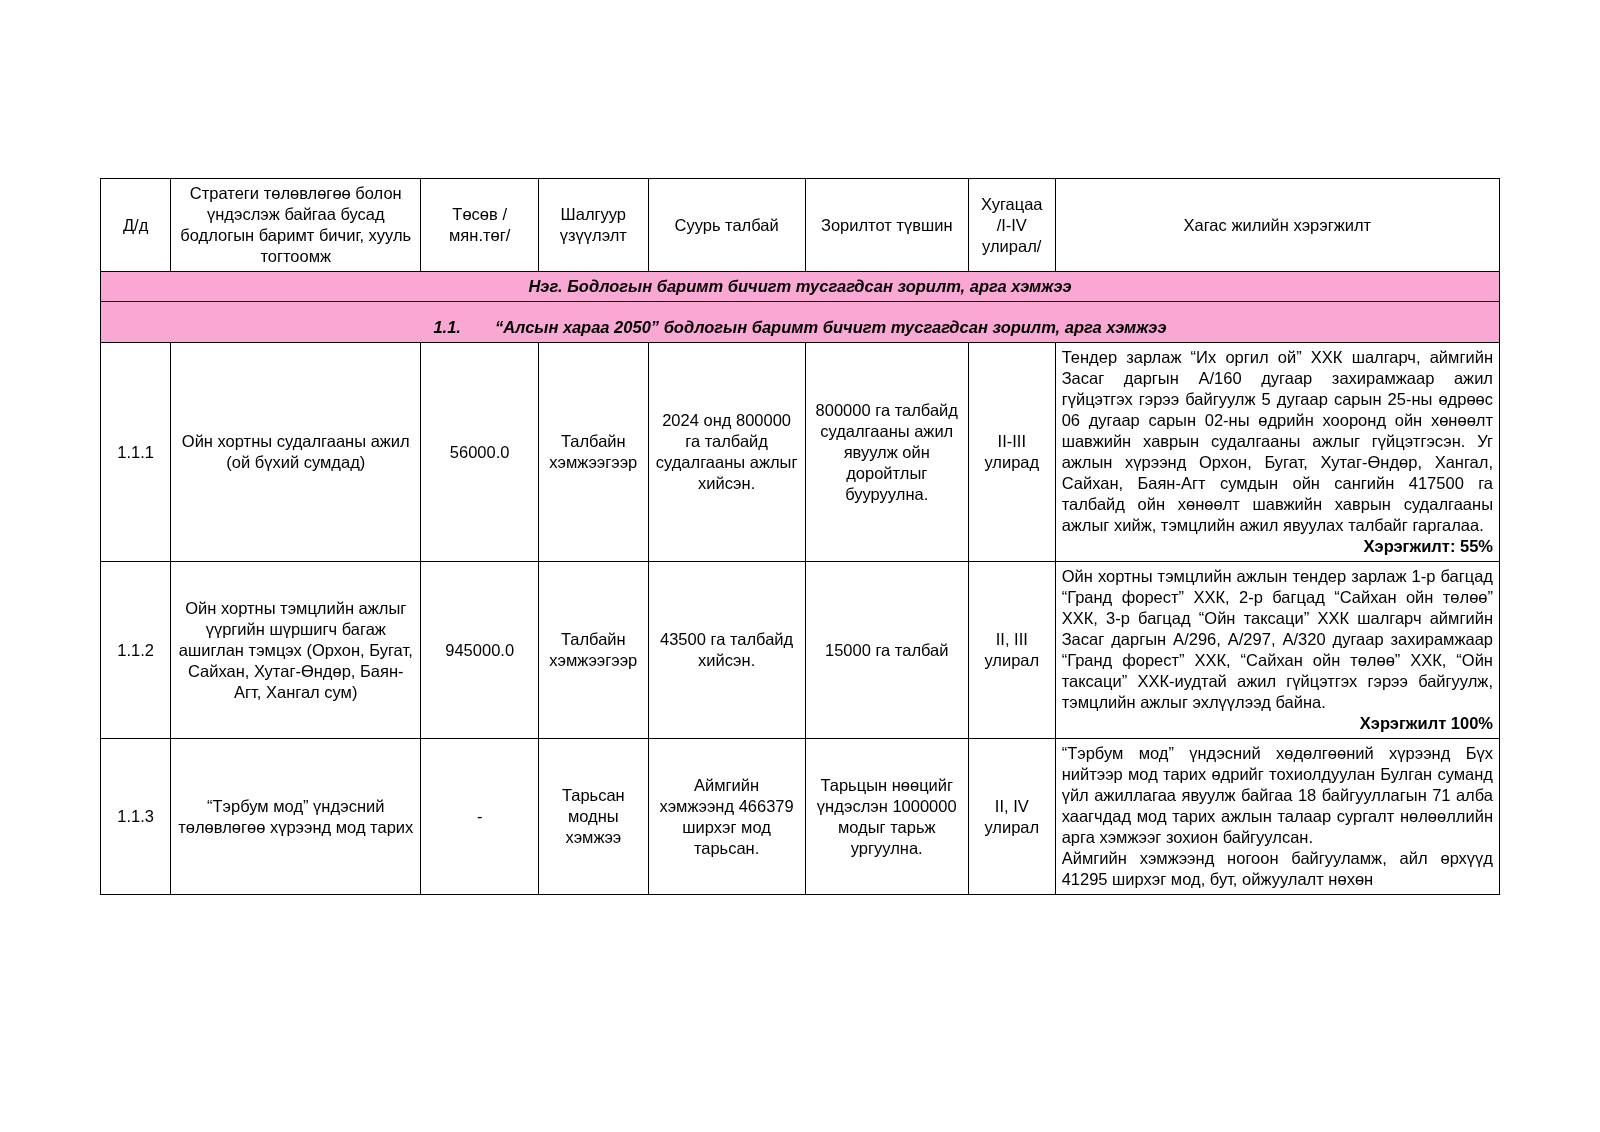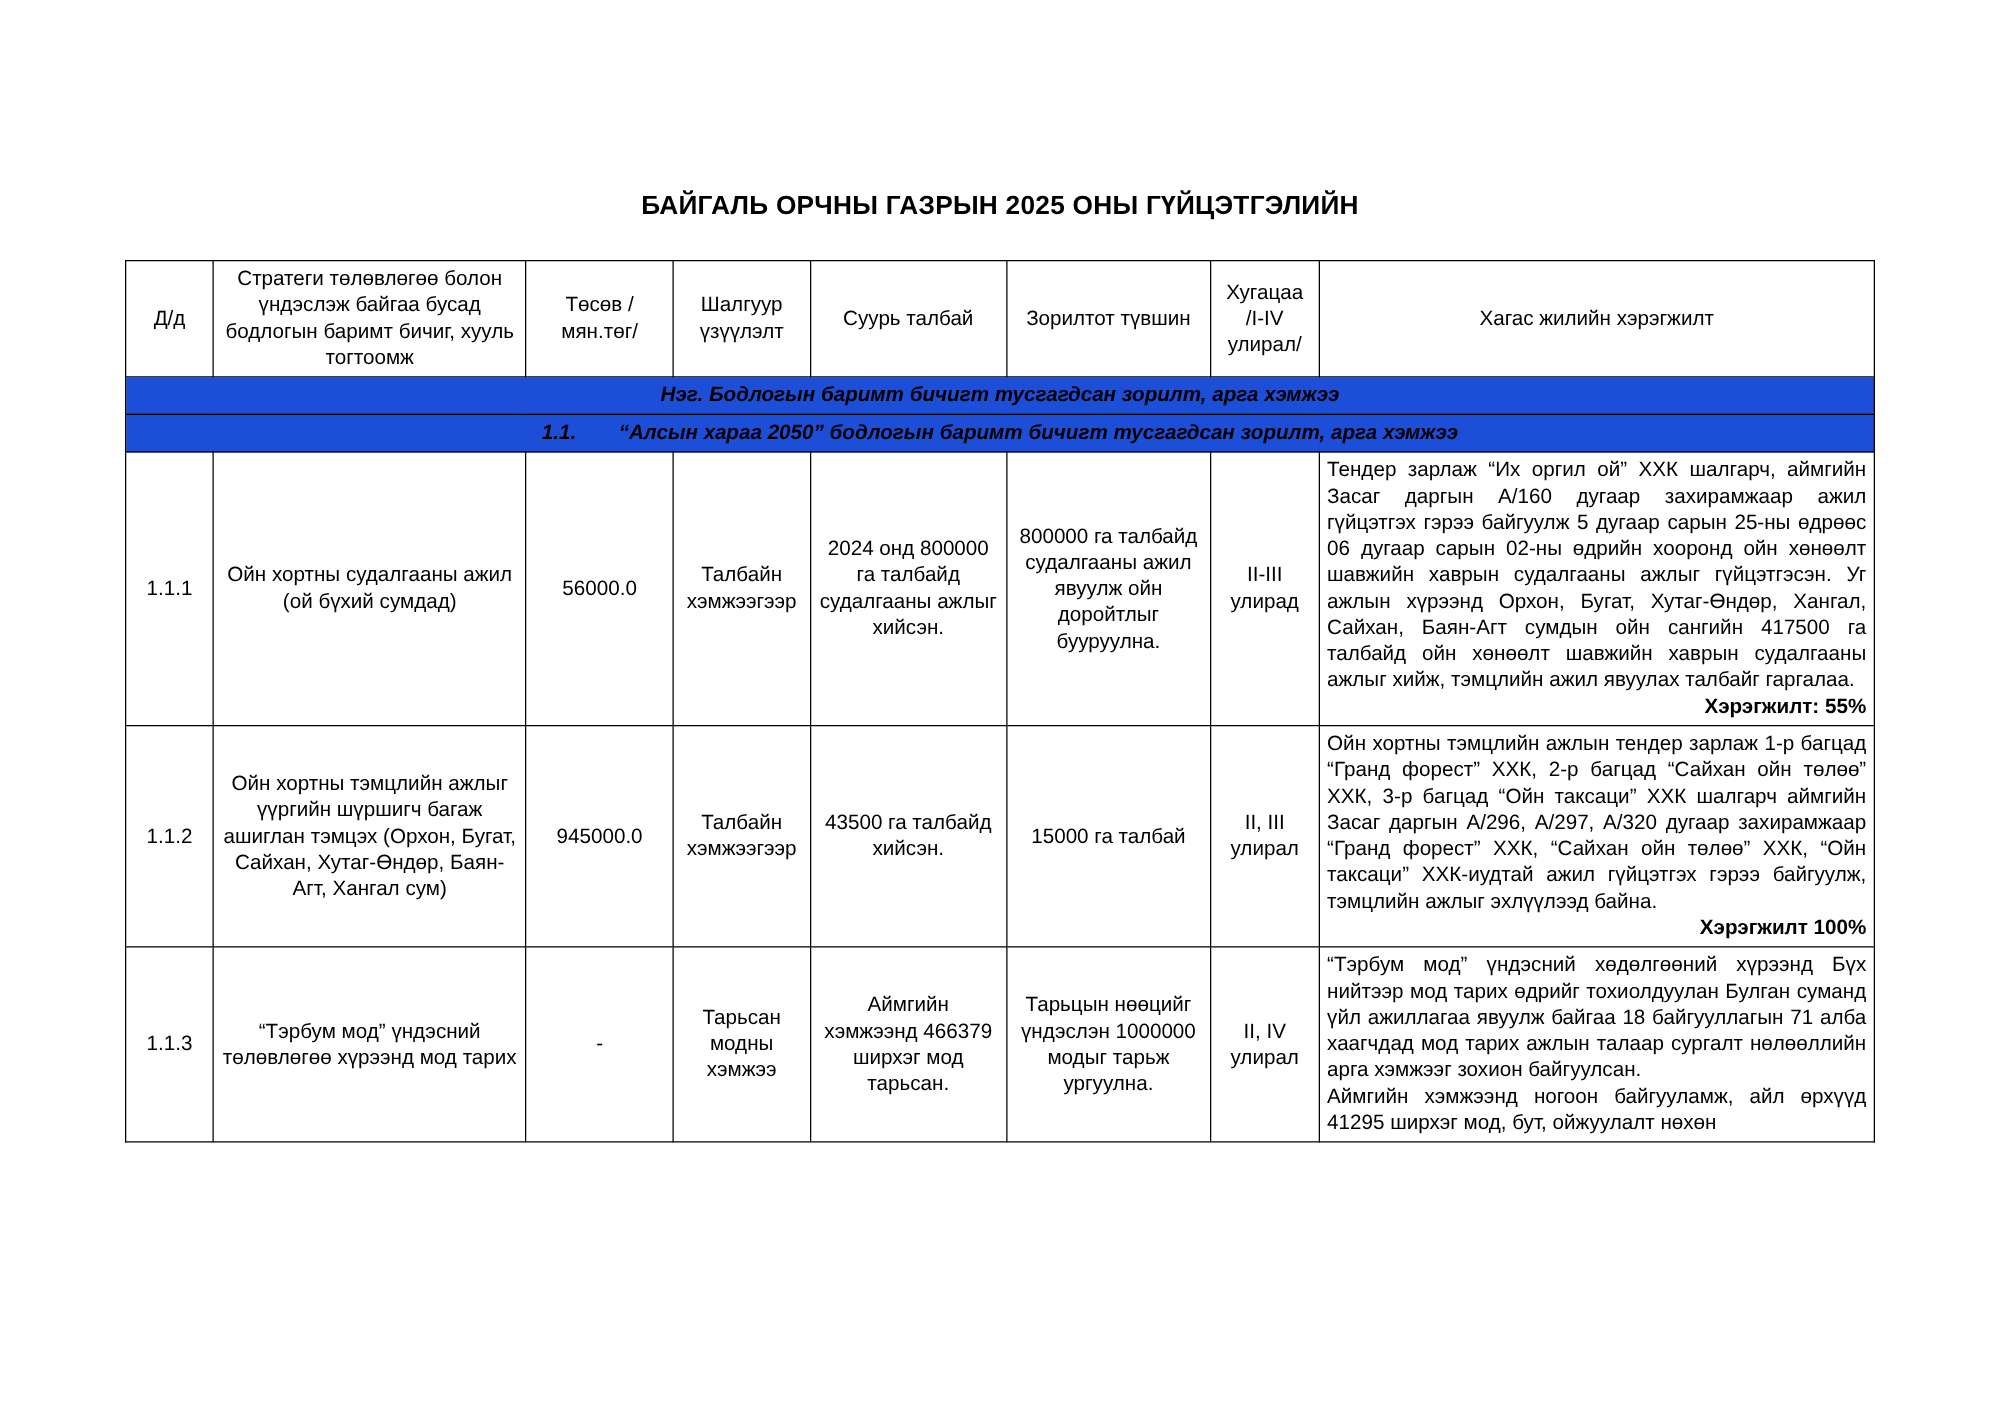--- a/index.html
+++ b/index.html
@@ -47,31 +47,32 @@
     line-height: 21px;
     font-family: "Liberation Sans", sans-serif;
   }
   thead td {
     text-align: center;
     font-size: 16.5px;
     line-height: 21px;
     padding: 8px 6px;
   }
   .band {
-    background: #1d4ed8;
+    background: #f9a8d4;
     text-align: center;
     font-style: italic;
     font-weight: bold;
     font-size: 17px;
     padding: 5px 6px;
   }
   .band-1 { }
   .band-2 .num {
     display: inline-block;
     padding-right: 34px;
+    margin-top: 11px;
   }
   .c-dd { text-align: center; }
   .c-strategy { text-align: center; padding-left: 14px; padding-right: 10px; }
   .c-budget { text-align: center; }
   .c-indicator { text-align: center; }
   .c-base { text-align: center; }
   .c-target { text-align: center; }
   .c-period { text-align: center; }
   .c-exec {
     text-align: justify;
@@ -87,21 +88,20 @@
     margin-top: 2px;
   }
   b.inline { font-weight: normal; }
 </style>
 </head>
 <body>
 
 <div class="page">
 
   <div class="doc-title">
-    <span>БАЙГАЛЬ ОРЧНЫ ГАЗРЫН 2025 ОНЫ ГҮЙЦЭТГЭЛИЙН</span>
   </div>
 
   <table class="main">
     <colgroup>
       <col style="width:68px">
       <col style="width:242px">
       <col style="width:114px">
       <col style="width:106px">
       <col style="width:152px">
       <col style="width:158px">

